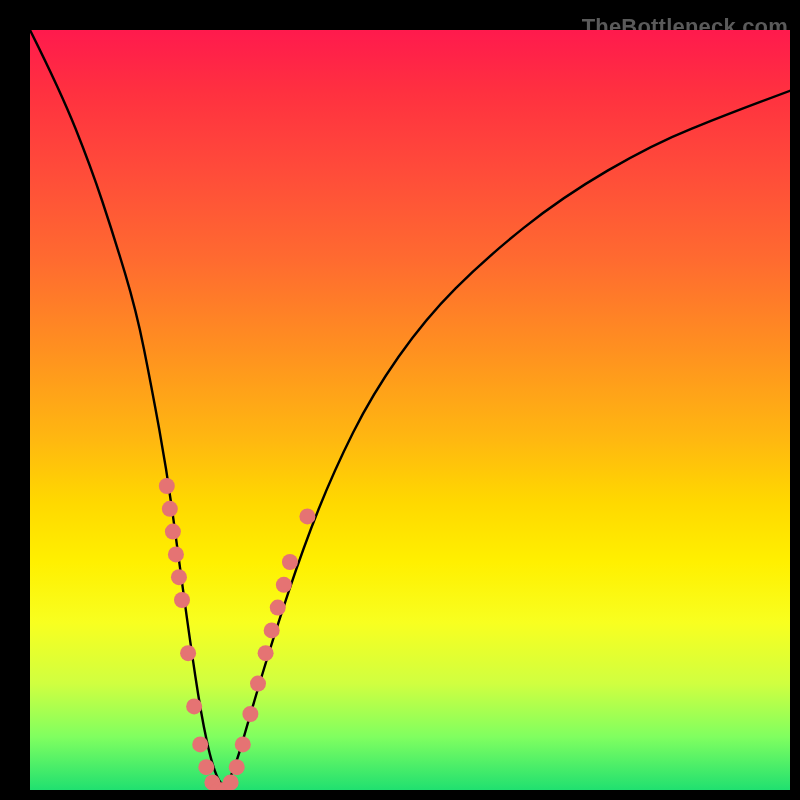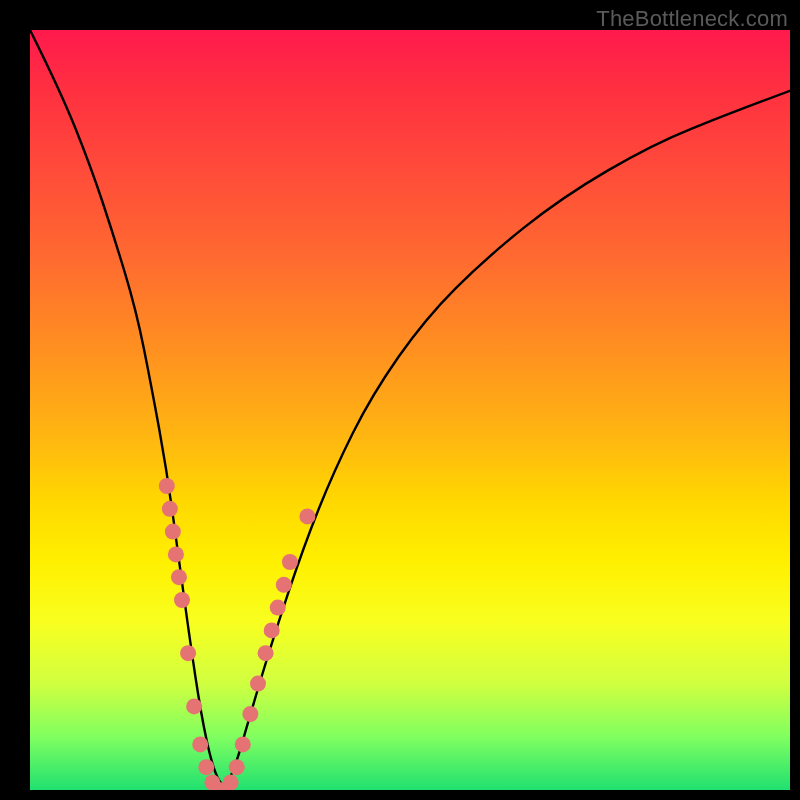--- a/index.html
+++ b/index.html
@@ -35,25 +35,25 @@
       #ffd800 62%,
       #fff000 70%,
       #f8ff20 78%,
       #d0ff40 86%,
       #80ff60 93%,
       #20e070 100%
     );
   }
   .watermark {
     position: absolute;
-    top: 6px;
+    top: 14px;
     right: 12px;
     color: #5a5a5a;
     font-size: 22px;
-    font-weight: 400;
+    font-weight: 700;
     letter-spacing: 0.2px;
     user-select: none;
   }
   svg.overlay {
     position: absolute;
     left: 0;
     top: 0;
     width: 760px;
     height: 760px;
   }

